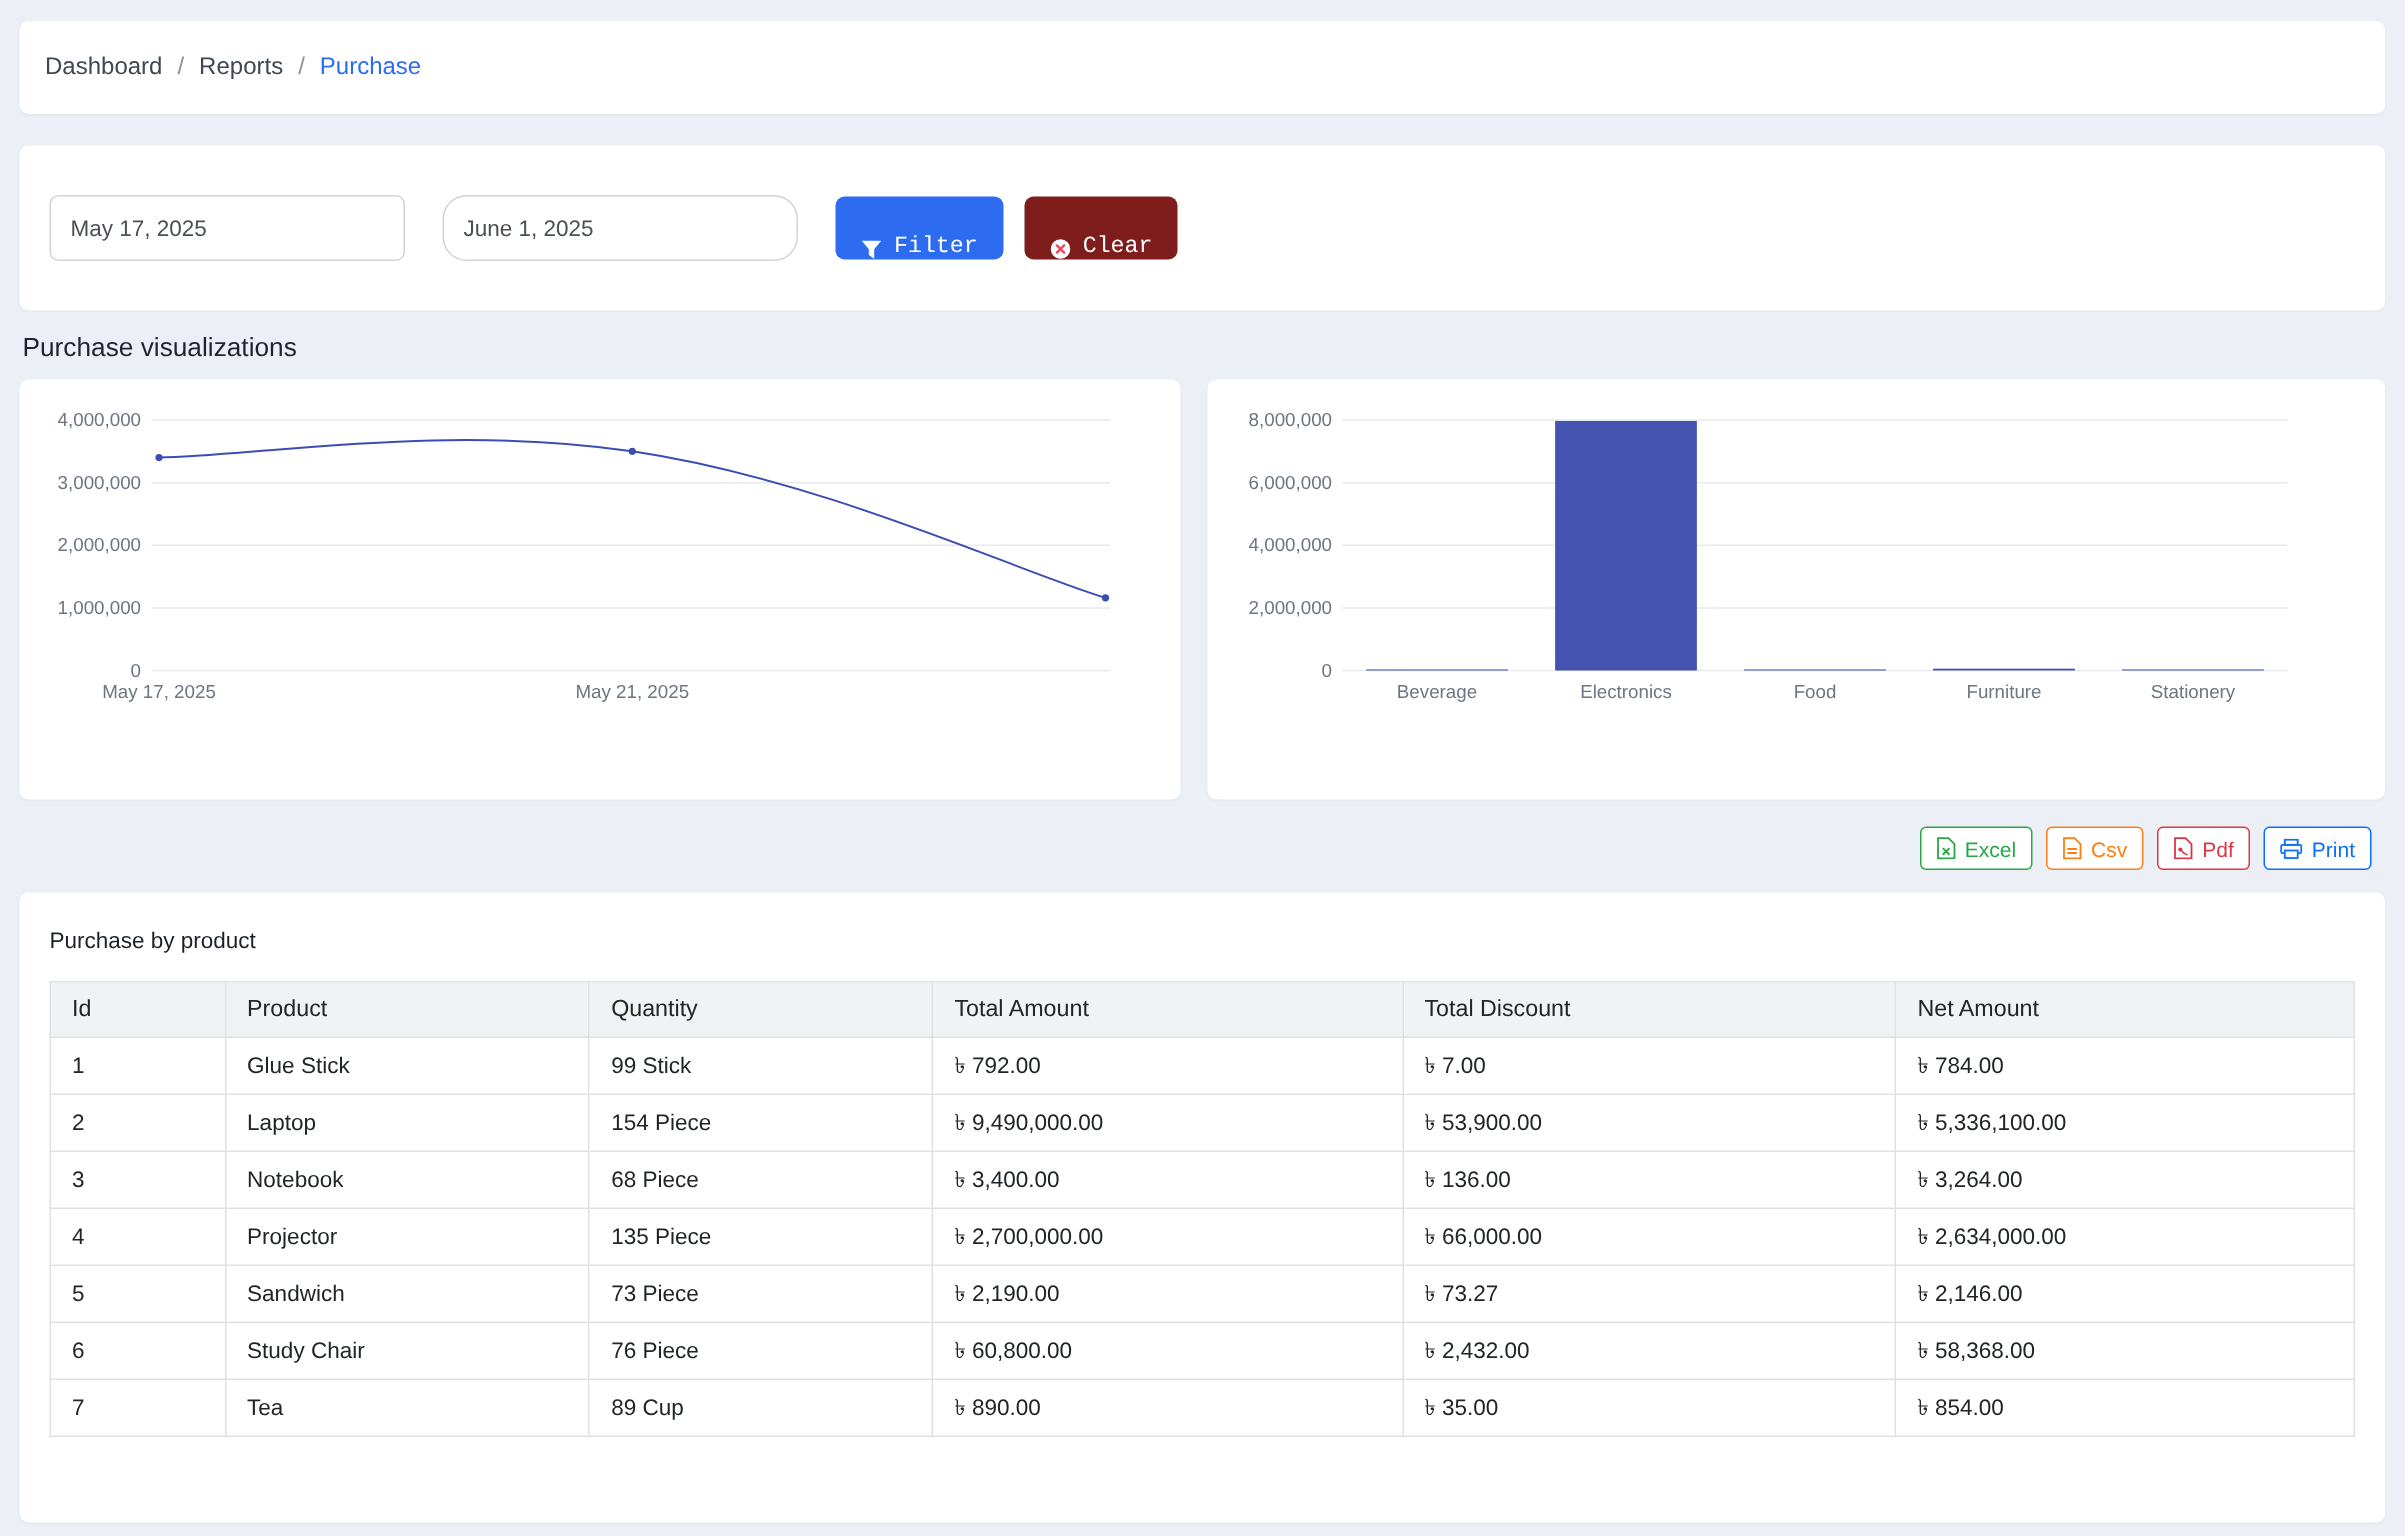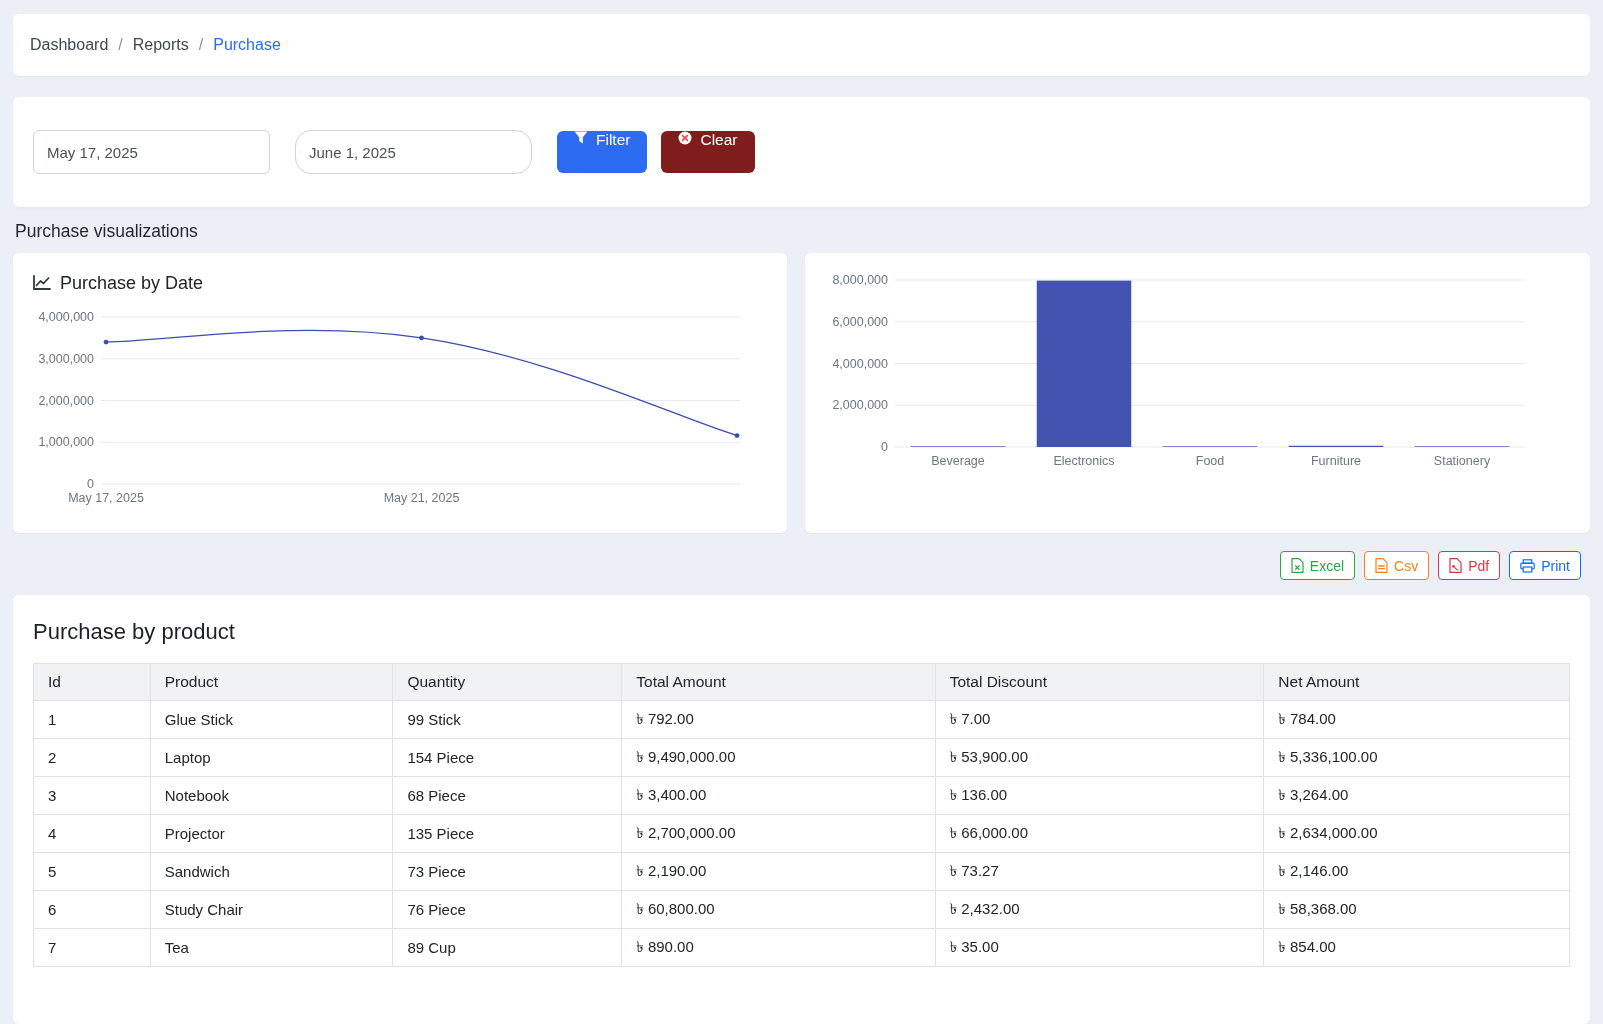--- a/index.html
+++ b/index.html
@@ -14,21 +14,21 @@
   
   .breadcrumb-bar { margin: 14px 13px 0; height: 62px; display: flex; align-items: center; padding: 0 17px; font-size: 16px; }
   .crumb { color: #3f4752; cursor: pointer; }
   .crumb.active { color: #2d6bf0; }
   .crumb-sep { color: #8a929c; margin: 0 10px; }
 
   
   .filter-card { margin: 21px 13px 0; padding: 33px 20px; display: flex; align-items: center; }
   .date-input { width: 237px; height: 44px; border: 1px solid #ced4da; border-radius: 6px; padding: 0 13px; font-size: 15px; color: #495057; background: #fff; font-family: inherit; }
   .date-input + .date-input { margin-left: 25px; border-radius: 16px; }
-  .btn { display: inline-flex; align-items: flex-start; gap: 8px; border: none; border-radius: 6px; height: 42px; padding: 0 17px; font-size: 15.5px; color: #fff; cursor: pointer; font-family: Liberation Sans, sans-serif; }
+  .btn { display: inline-flex; align-items: flex-end; gap: 8px; border: none; border-radius: 6px; height: 42px; padding: 0 17px; font-size: 15.5px; color: #fff; cursor: pointer; font-family: Liberation Mono, monospace; }
   .btn-filter { background: #2d6bf0; margin-left: 25px; }
   .btn-clear { background: #7f1d1d; margin-left: 14px; }
   .btn-icon { display: inline-flex; align-items: center; }
 
   .section-title { margin: 14px 0 0 15px; font-size: 17.5px; color: #1f2430; }
 
   
   .charts-row { display: flex; gap: 18px; margin: 11px 13px 0; }
   .chart-card { height: 280px; padding: 15px 20px; }
   .chart-card.left { width: 774px; flex: none; }
@@ -37,21 +37,21 @@
   .chart-title { font-size: 18px; font-weight: 500; color: #212529; }
   .chart-icon { display: inline-flex; align-items: center; }
   svg text.tick { font-size: 12.5px; fill: #6d7683; font-family: "Liberation Sans", sans-serif; }
 
   
   .export-row { display: flex; justify-content: flex-end; gap: 9px; margin: 18px 22px 0; }
   .export-btn { display: inline-flex; align-items: center; gap: 6px; height: 29px; padding: 0 10px; background: #fff; border-radius: 4px; font-size: 14px; cursor: pointer; border: 1px solid; font-family: inherit; }
 
   
   .table-card { margin: 15px 13px 0; padding: 20px 20px 57px; }
-  .table-title { font-size: 22px; margin: 4px 0 18px; color: #1c2128; }
+  .table-title { font-size: 15px; margin: 4px 0 18px; color: #1c2128; }
   table { width: 100%; border-collapse: collapse; font-size: 15px; table-layout: fixed; }
   th, td { border: 1px solid #dee2e6; padding: 6px 14px; text-align: left; height: 37px; }
   th { background: #f1f2f4; font-weight: 500; font-size: 15.5px; color: #212529; margin-left: 44px; }
   td { color: #212529; background: #fff; }
 </style>
 </head>
 <body>
 
 <div class="card breadcrumb-bar">
     <span class="crumb">Dashboard</span>
@@ -80,29 +80,20 @@
         </svg>
     </span>
     <span>Clear</span>
   </button>
 </div>
 
 <div class="section-title">Purchase visualizations</div>
 
 <div class="charts-row">
   <div class="card chart-card left">
-    <div class="chart-header">
-      <span class="chart-icon">
-        <svg width="18" height="16" viewBox="0 0 18 16">
-            <path d="M1 1 V14 H17" stroke="#343a40" stroke-width="1.8" fill="none" stroke-linecap="round"></path>
-            <path d="M3.5 10.5 L7.5 6 L10.5 8.5 L15.5 3" stroke="#343a40" stroke-width="1.8" fill="none" stroke-linecap="round" stroke-linejoin="round"></path>
-          </svg>
-      </span>
-      <span class="chart-title">Purchase by Date</span>
-    </div>
     <svg class="chart-svg" viewBox="0 0 734 206" width="734" height="206">
         <line x1="68" y1="179" x2="707" y2="179" stroke="#e7e9ee" stroke-width="1"></line>
         <text x="61" y="183" text-anchor="end" class="tick">0</text>
         <line x1="68" y1="137.25" x2="707" y2="137.25" stroke="#e7e9ee" stroke-width="1"></line>
         <text x="61" y="141.25" text-anchor="end" class="tick">1,000,000</text>
         <line x1="68" y1="95.5" x2="707" y2="95.5" stroke="#e7e9ee" stroke-width="1"></line>
         <text x="61" y="99.5" text-anchor="end" class="tick">2,000,000</text>
         <line x1="68" y1="53.75" x2="707" y2="53.75" stroke="#e7e9ee" stroke-width="1"></line>
         <text x="61" y="57.75" text-anchor="end" class="tick">3,000,000</text>
         <line x1="68" y1="12" x2="707" y2="12" stroke="#e7e9ee" stroke-width="1"></line>

